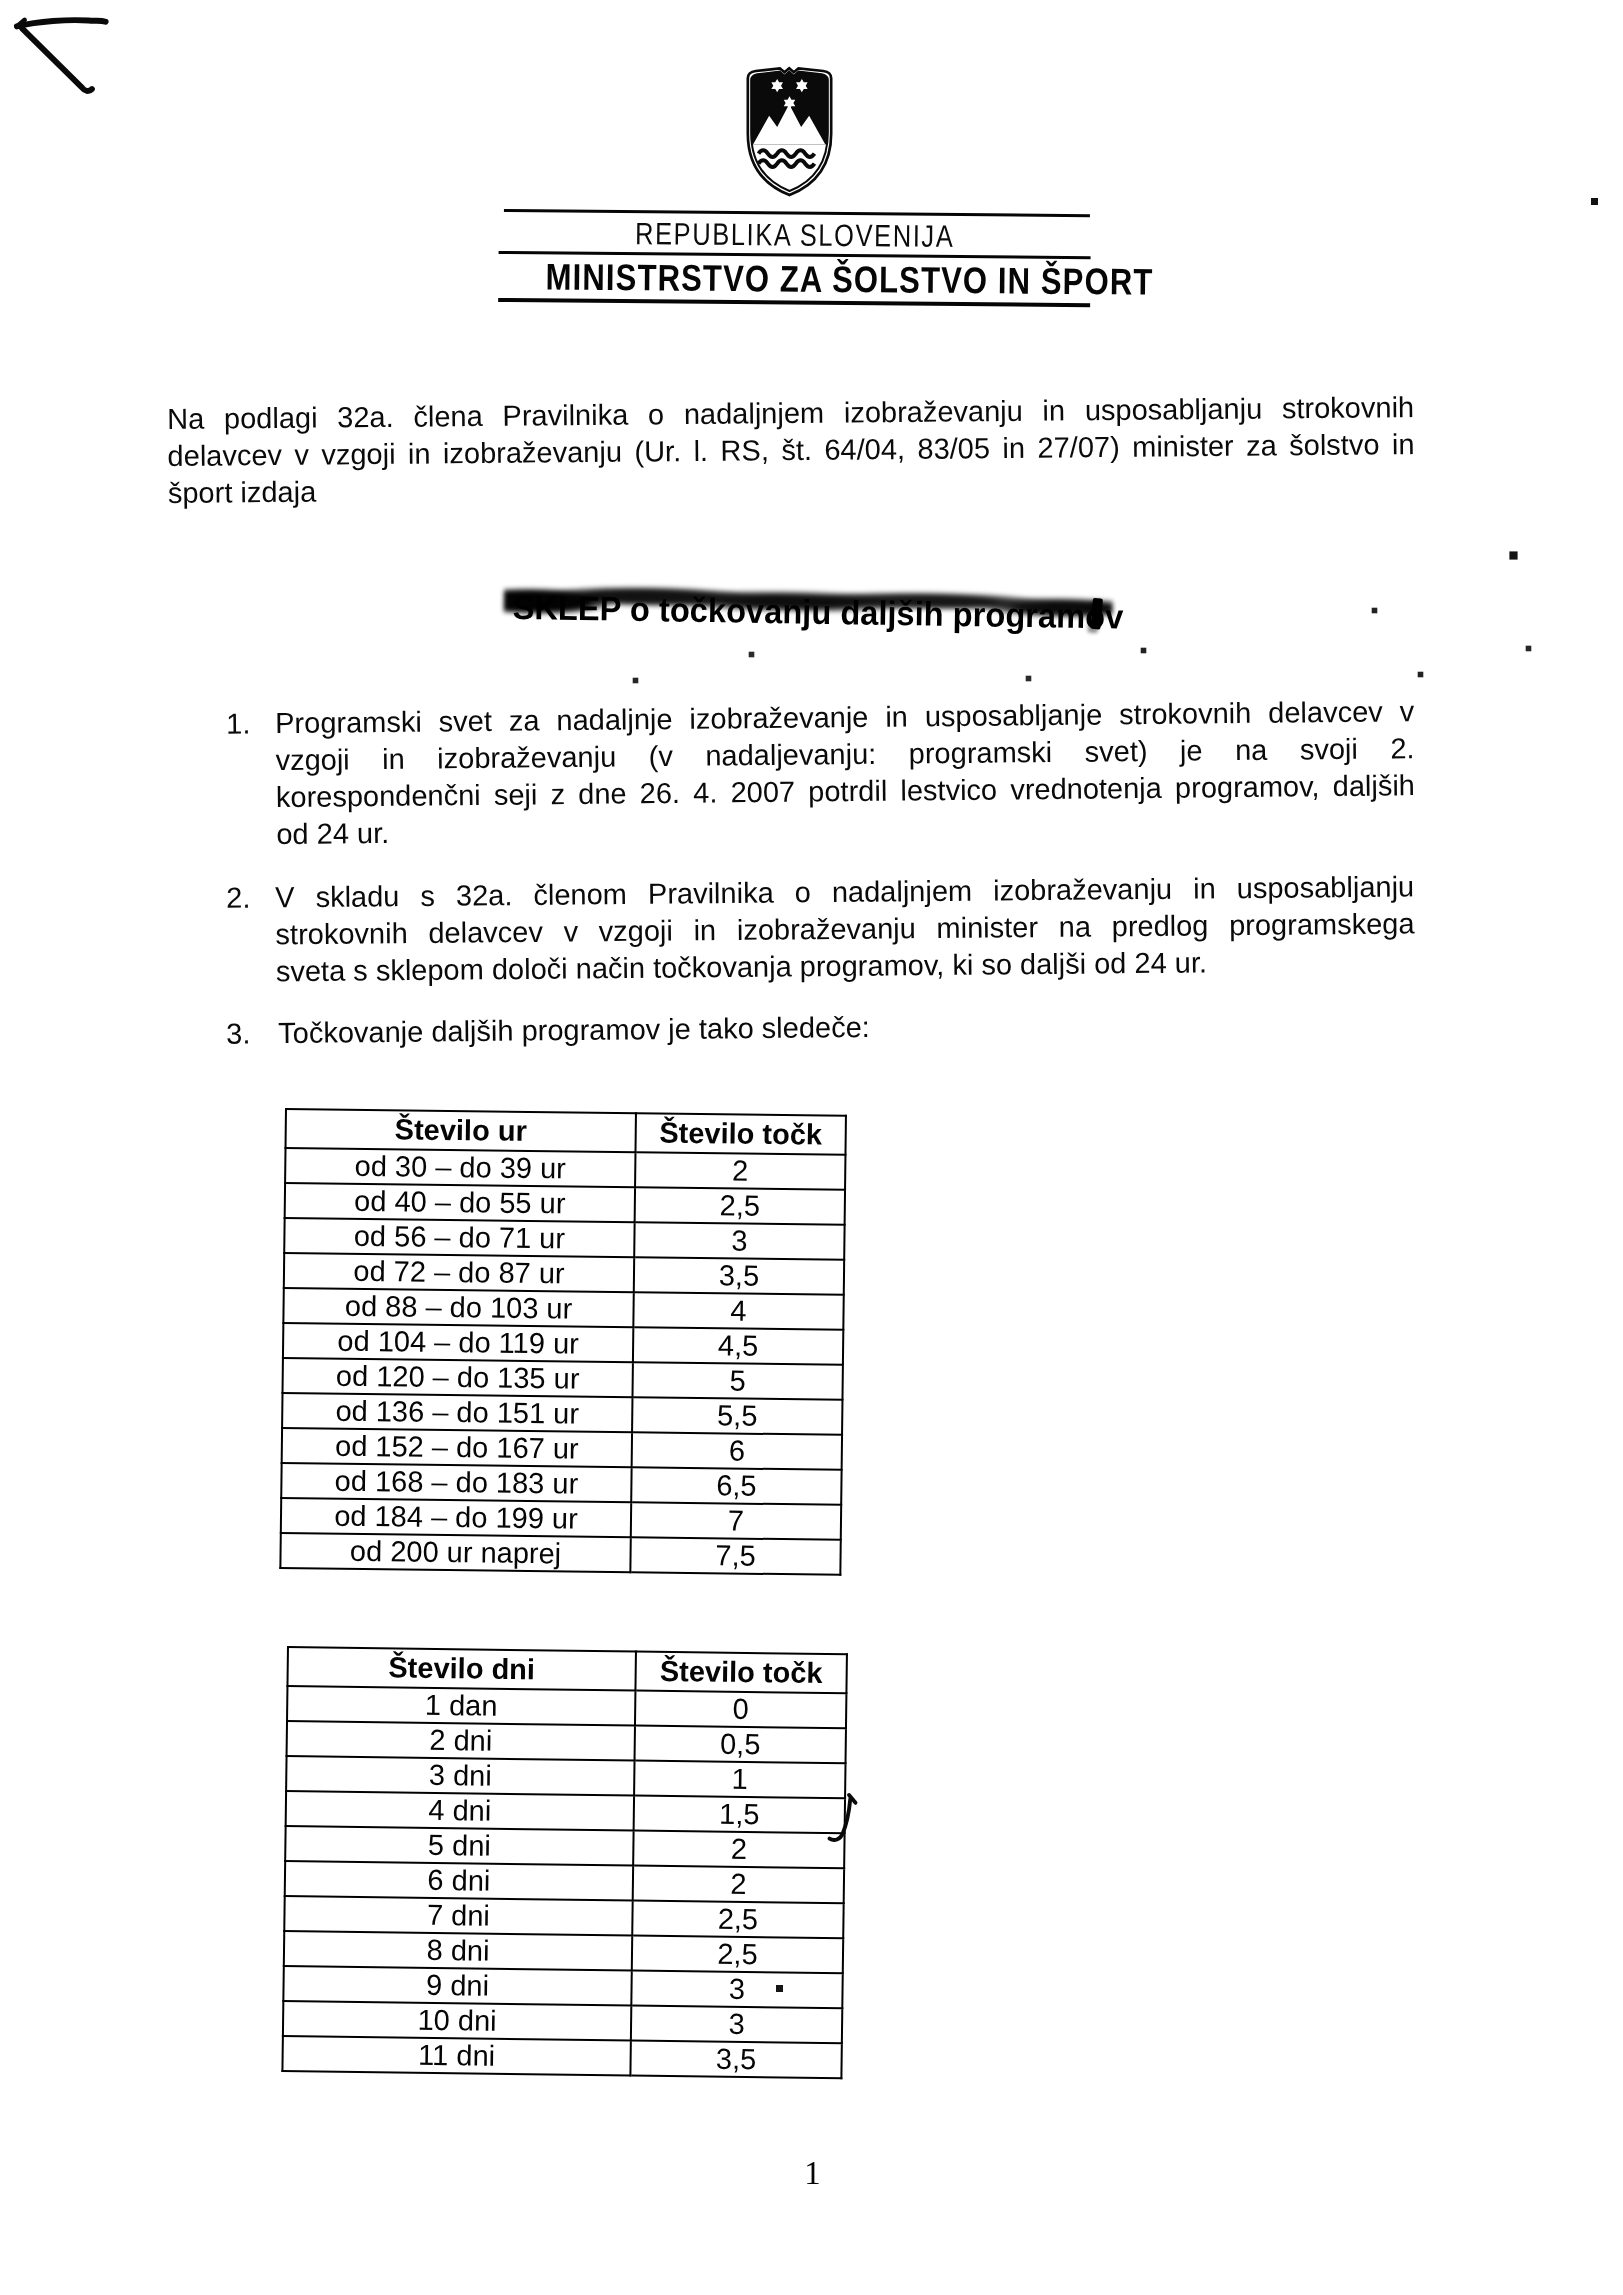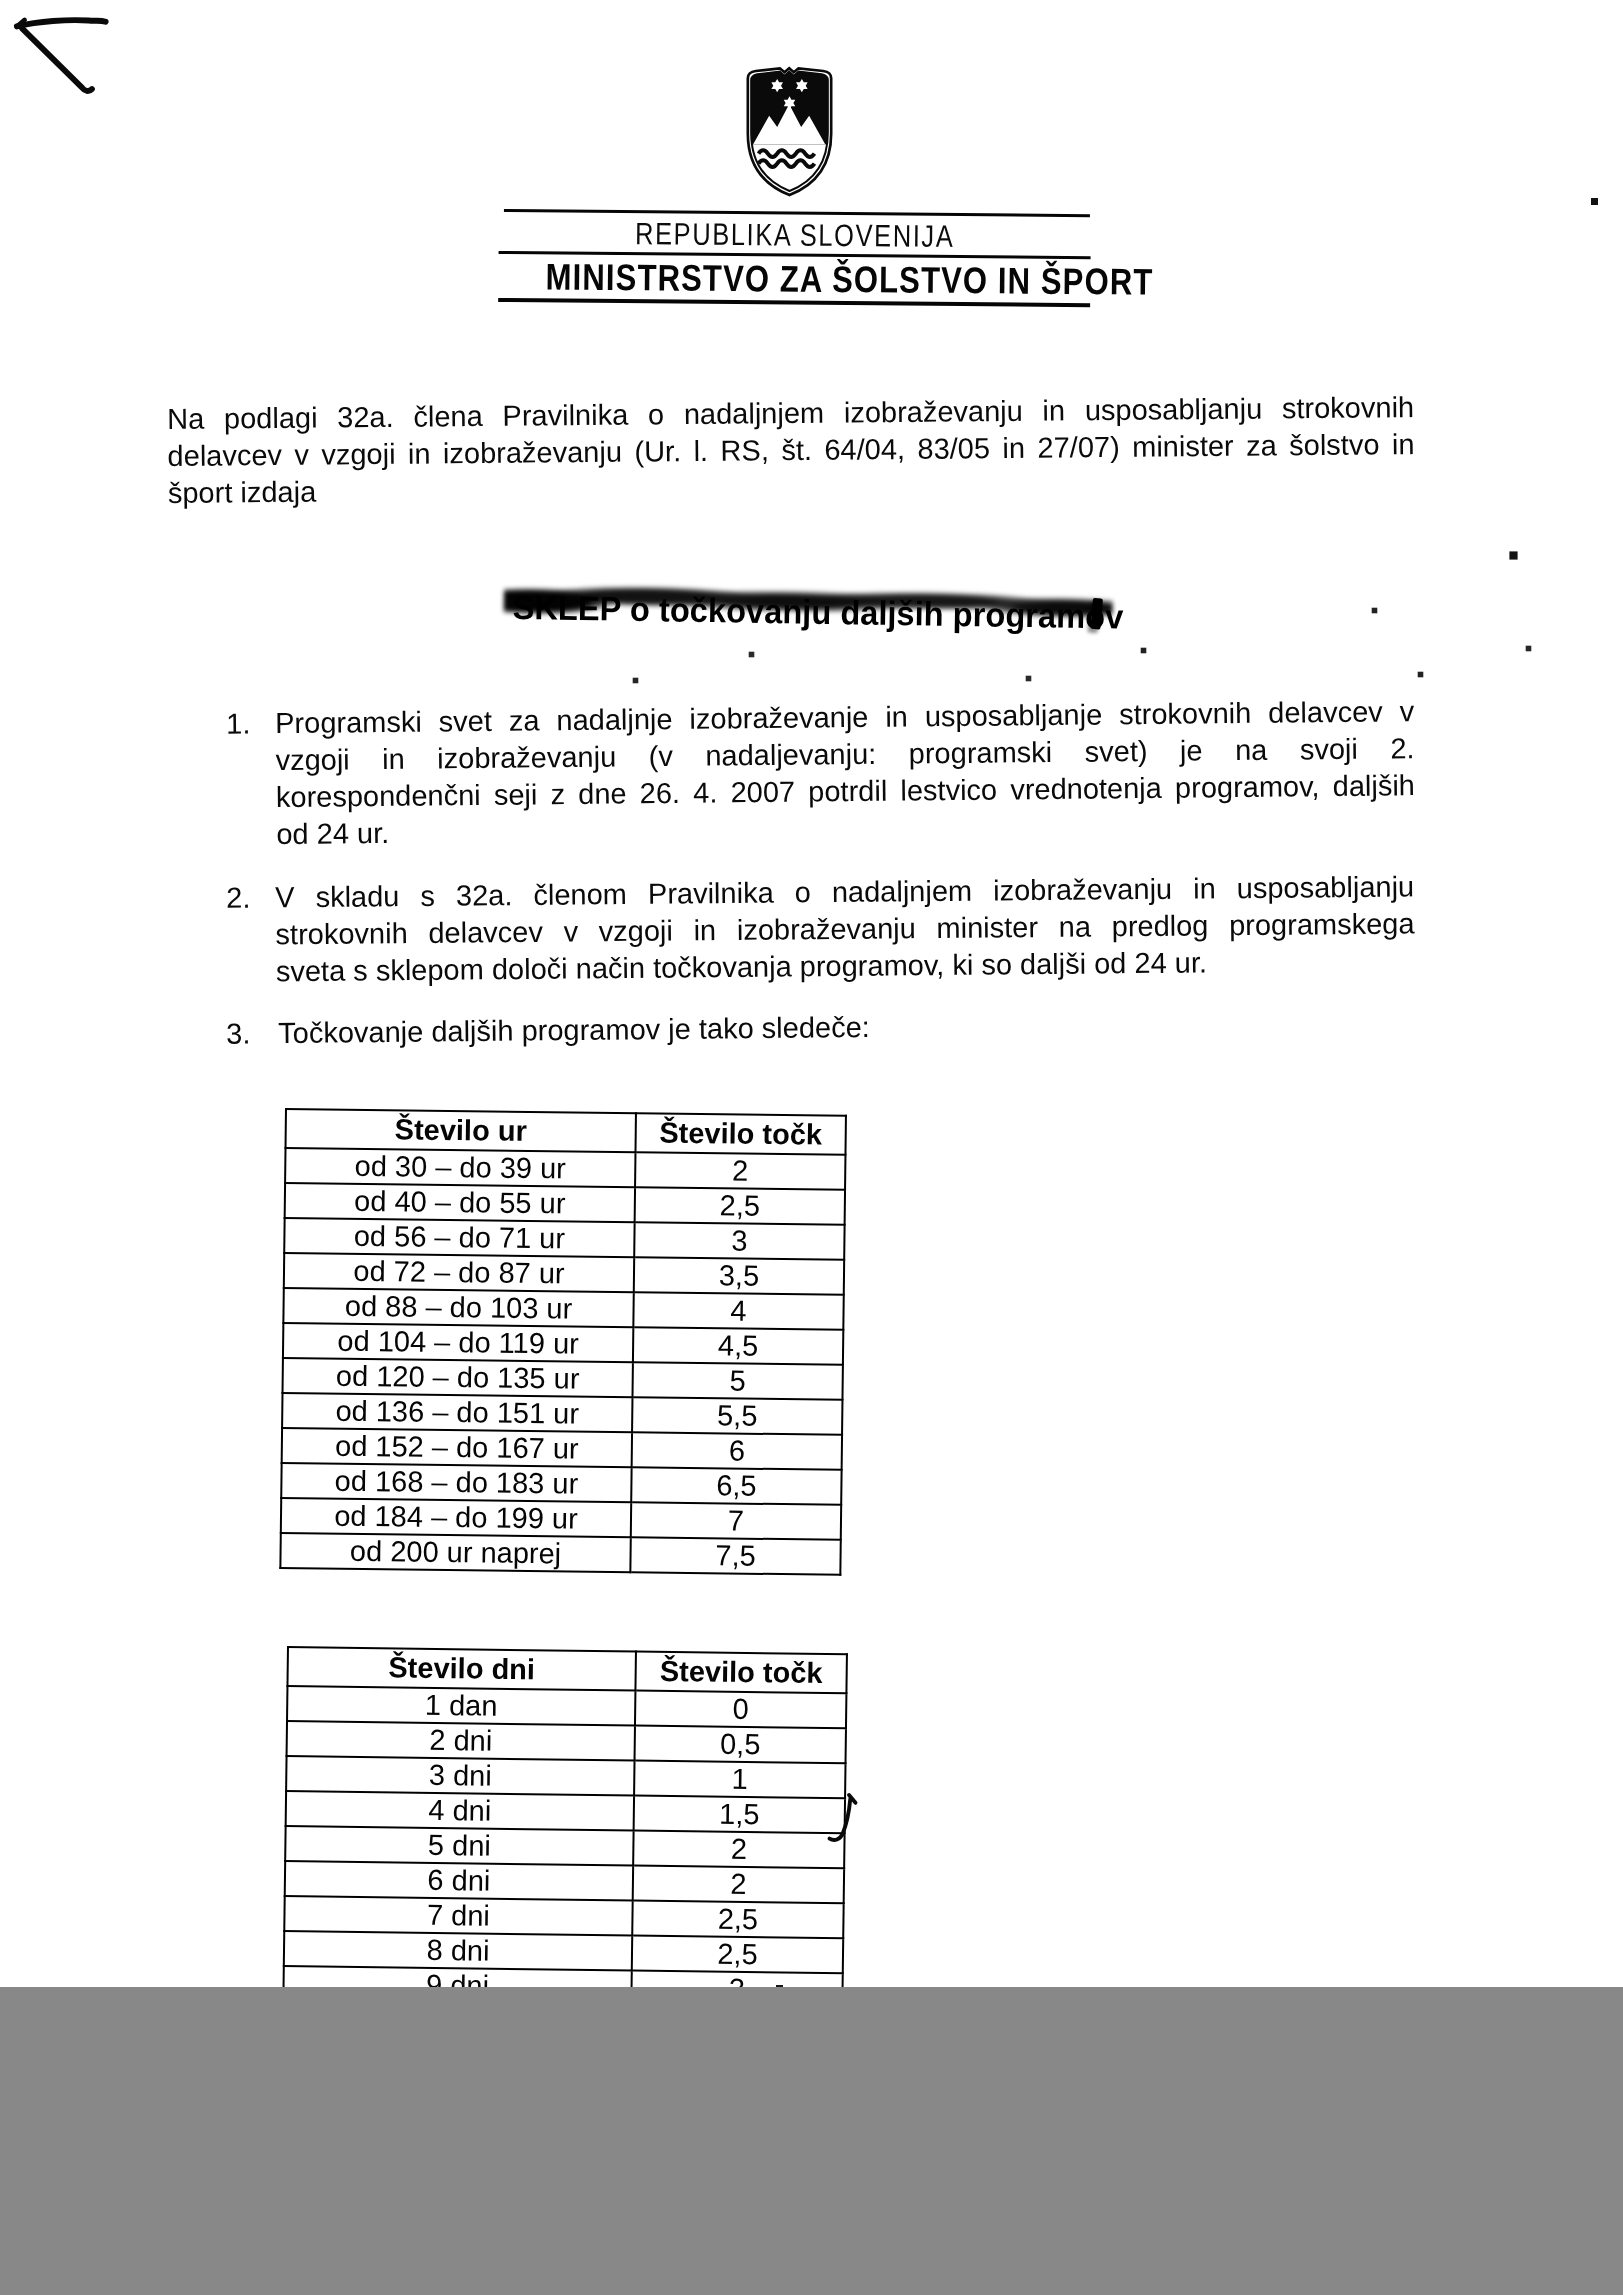--- a/index.html
+++ b/index.html
@@ -1,17 +1,17 @@
 <!DOCTYPE html>
 <html style="font-size:10.5px"><head>
 <meta charset="utf-8">
 <style>
   html,body { margin:0; padding:0; background:#888; }
   .page {
-    position:relative; width:1623px; height:1987px;
+    position:relative; width:1623px; height:2295px;
     background:#ffffff; overflow:hidden;
     font-family:"Liberation Sans", sans-serif;
     color:#0a0a0a;
   }
   
   .pen-mark { position:absolute; left:9.2px; top:11.8px; }
   
   .coa { position:absolute; left:742px; top:65px; }
   
   .masthead { position:absolute; left:499px; top:204px; width:592px; height:105px;

